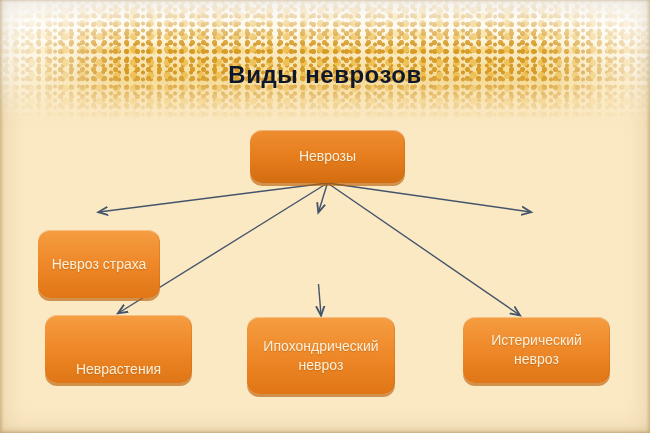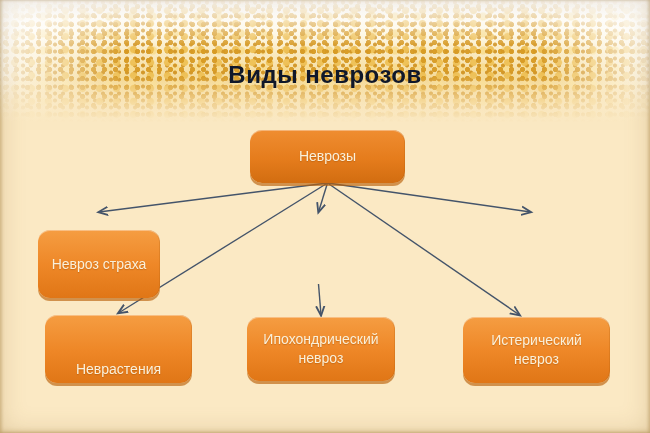--- a/index.html
+++ b/index.html
@@ -48,21 +48,21 @@
     text-shadow:0 1px 1px rgba(140,70,0,0.35);
   }
   #n-root{
     left:250px;top:130px;width:155px;height:53px;
     background:linear-gradient(180deg,#ef8d31 0%, #e57c1c 55%, #d26d10 100%);
   }
   #n-fear         {left:38px; top:214px;width:122px;height:68px;margin-top:16px;}
   #n-obsessive    {left:237px;top:214px;width:163px;height:70px;}
   #n-depressive   {left:456px;top:214px;width:149px;height:70px;}
   #n-neurasthenia {left:45px; top:315px;width:147px;height:68px;align-items:flex-end;}
-  #n-hypochondriac{left:247px;top:317px;width:148px;height:64px;}
+  #n-hypochondriac{left:247px;top:317px;width:148px;height:77px;}
   #n-hysterical   {left:446px;top:317px;width:147px;height:66px;margin-left:17px;}
 </style>
 </head>
 <body>
 
 <div class="stage">
   <div class="foam"></div>
 
   <div class="title">Виды неврозов</div>
 

